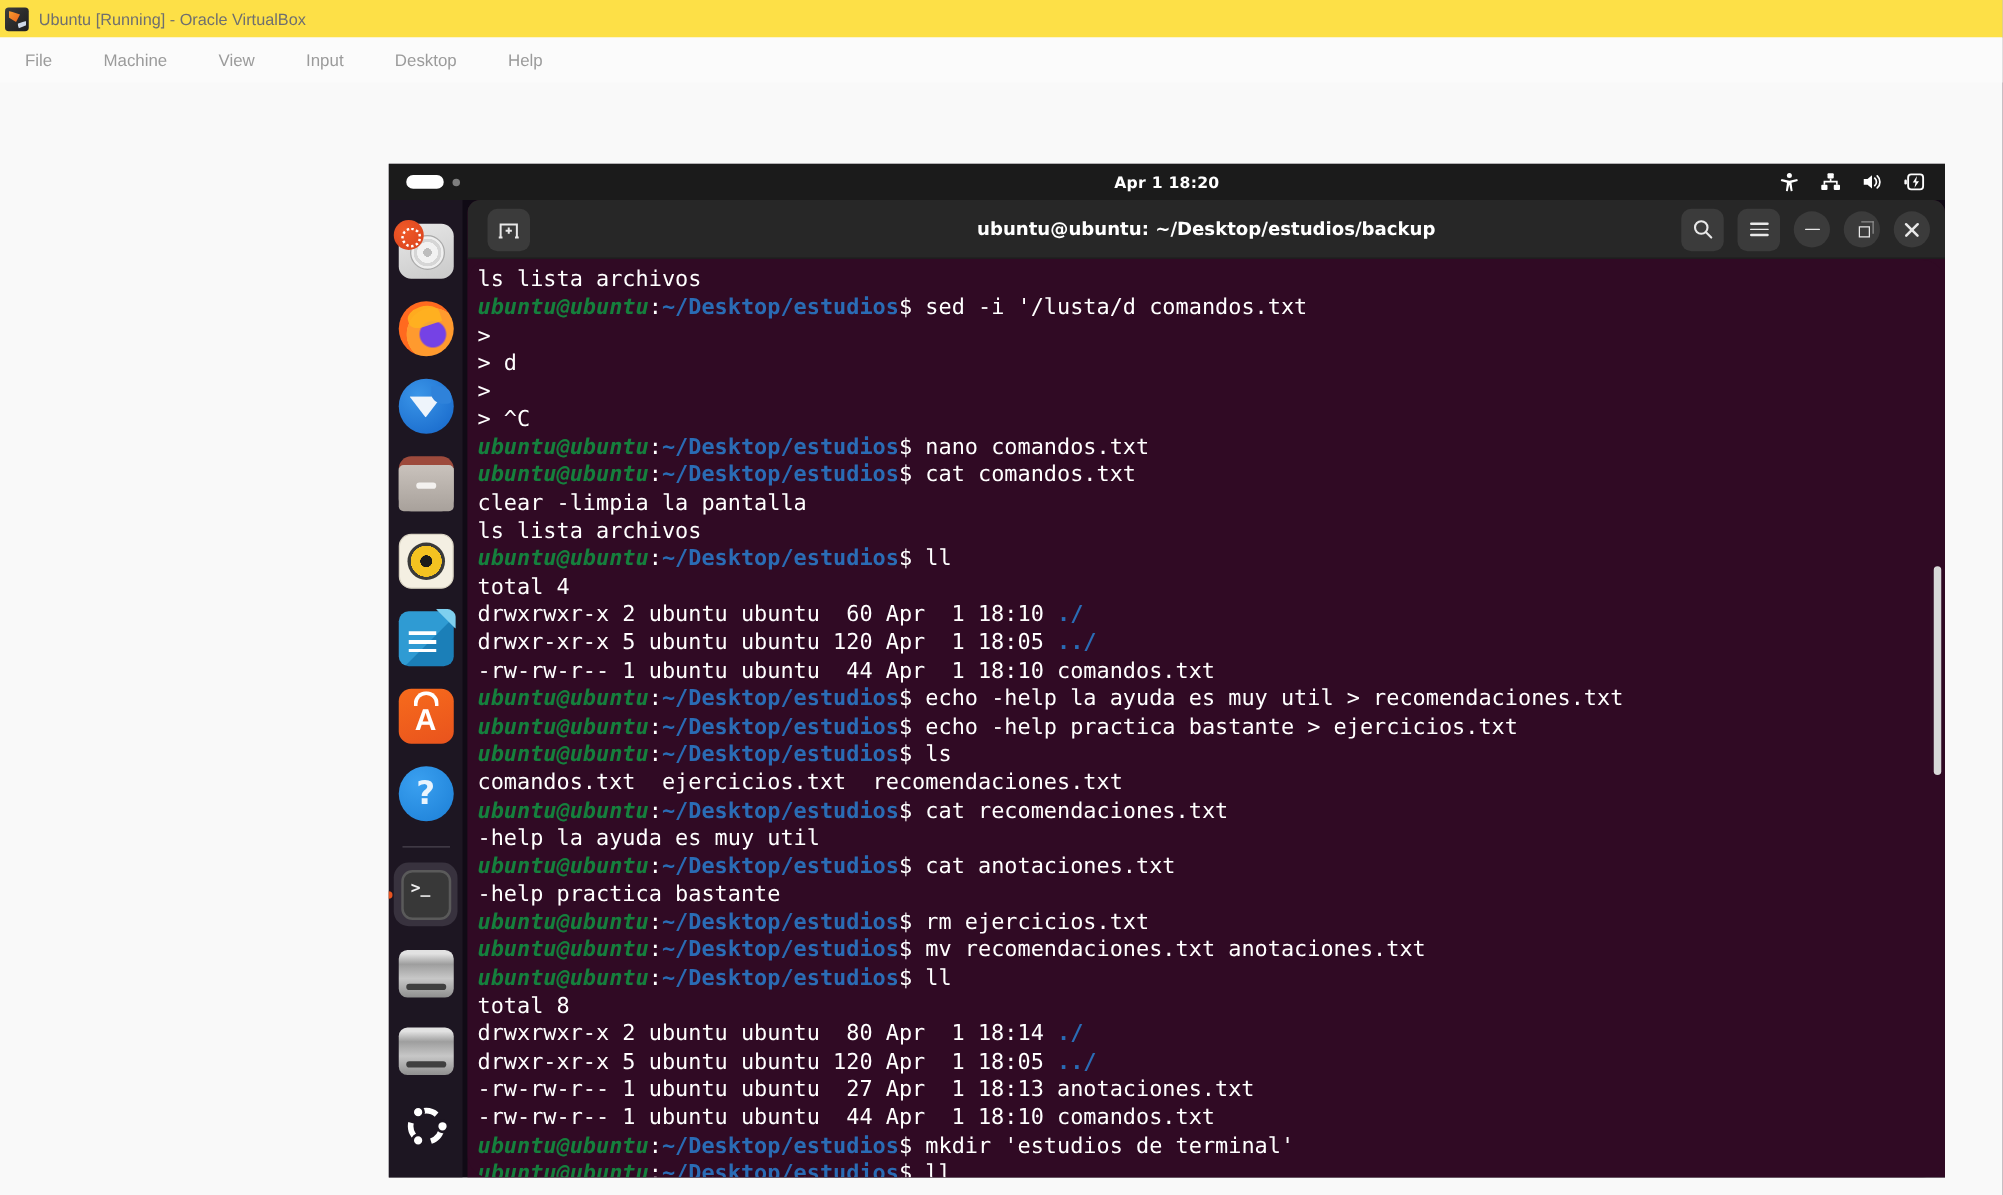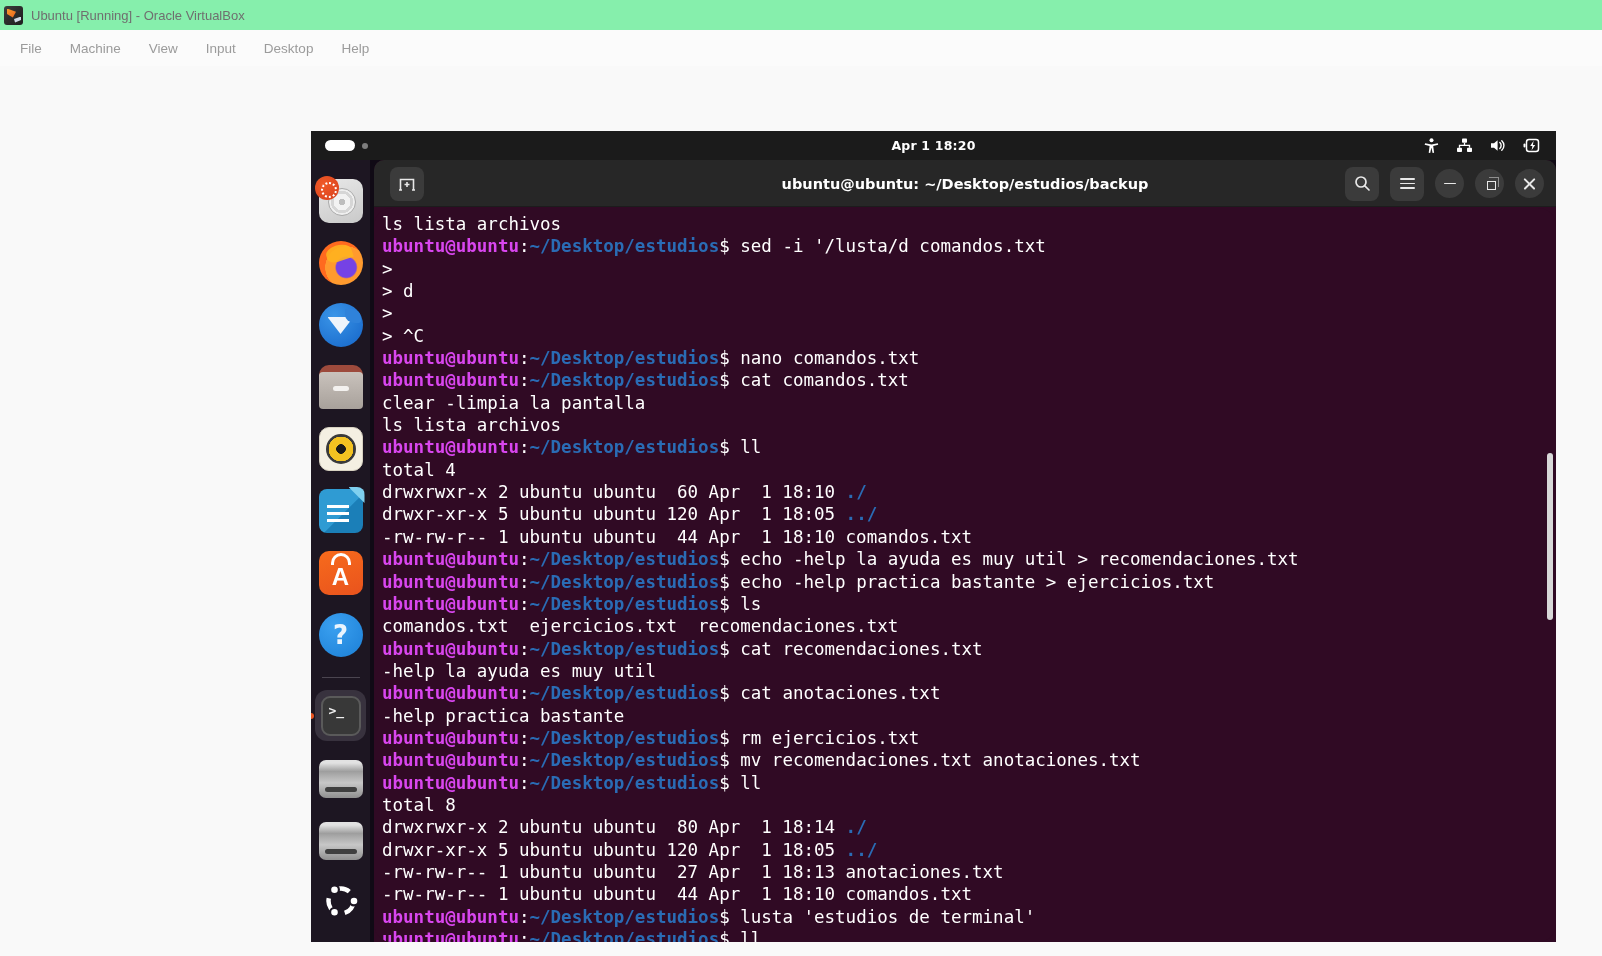--- a/index.html
+++ b/index.html
@@ -1,28 +1,28 @@
 <!DOCTYPE html>
 <html><head>
 <meta charset="utf-8">
 <style>
   * { margin:0; padding:0; box-sizing:border-box; }
   html,body { width:1602px; height:956px; background:#f9f9f9; font-family:"Liberation Sans", sans-serif; overflow:hidden; }
 
   
-  .host-titlebar { position:absolute; left:0; top:0; width:1602px; height:30px; background:#86efac; display:flex; align-items:center; }
+  .host-titlebar { position:absolute; left:0; top:0; width:1602px; height:30px; background:#fde047; display:flex; align-items:center; }
   .vbox-logo { width:19px; height:19px; margin:0 8px 0 4px; border-radius:3px;
     background:linear-gradient(135deg,#3d3d3d 0%,#2a2a2a 55%,#1f1f1f 100%); position:relative; }
   .vbox-logo::before { content:""; position:absolute; left:3px; top:3px; width:9px; height:9px;
     background:linear-gradient(135deg,#f89b2c,#e9611f); clip-path:polygon(0 0,100% 35%,65% 100%,0 60%); }
   .vbox-logo::after { content:""; position:absolute; right:2px; bottom:2px; width:7px; height:6px;
     background:#cfd8e6; clip-path:polygon(0 40%,100% 0,100% 60%,15% 100%); }
   .host-title { font-size:13px; color:#6f6f6f; }
   .host-menubar { position:absolute; left:0; top:30px; width:1602px; height:36px; background:#fbfbfb; display:flex; align-items:center; }
-  .host-menu-item { font-size:13.5px; color:#9b9b9b; margin-left:28px; cursor:default; }
+  .host-menu-item { font-size:13.5px; color:#9b9b9b; margin-left:41px; cursor:default; }
   .host-menu-item:first-child { margin-left:20px; }
 
   
   .vm { position:absolute; left:311px; top:131px; width:1245px; height:811px; background:#100a15; overflow:hidden; }
 
   
   .gnome-topbar { position:absolute; left:0; top:0; width:100%; height:29px; background:#1b1b1b; }
   .workspace-pill { position:absolute; left:14px; top:9px; width:30px; height:11px; border-radius:6px; background:#ffffff; }
   .workspace-dot { position:absolute; left:51px; top:12px; width:6px; height:6px; border-radius:50%; background:#7e7e7e; }
   .gnome-clock { position:absolute; left:0; top:0; width:100%; height:29px; display:flex; align-items:center; justify-content:center;
@@ -101,21 +101,21 @@
   .min-bar { width:12px; height:1.8px; background:#e8e8e8; border-radius:1px; }
   .restore-sq { width:9px; height:9px; border:1.6px solid #e8e8e8; background:#3b3b3b; position:relative; margin-top:3px; margin-right:-3px; }
   .restore-sq::before { content:""; position:absolute; left:1.5px; top:-4.5px; width:9px; height:9px; border:1.6px solid #8f8f8f; border-left:0; border-bottom:0; }
   .close-x { position:relative; width:13px; height:13px; }
   .close-x::before,.close-x::after { content:""; position:absolute; left:-1px; top:5.6px; width:15px; height:1.8px; background:#e8e8e8; border-radius:1px; }
   .close-x::before { transform:rotate(45deg); } .close-x::after { transform:rotate(-45deg); }
 
   .terminal-body { position:absolute; left:0; top:48px; width:100%; height:734px; background:#300a24; padding:5px 8px; overflow:hidden;border-radius:18px; }
   .tline { font-family:"DejaVu Sans Mono", monospace; font-size:17.5px; line-height:22.35px; white-space:pre; }
   .c-fg { color:#ffffff; }
-  .c-user { color:#d946ef; font-weight:bold; }
+  .c-user { color:#15803d; font-weight:bold;font-style:italic; }
   .c-path { color:#2a6cb5; font-weight:bold; }
   .c-dir { color:#2a6cb5; font-weight:bold; }
   .term-scrollbar { position:absolute; right:3px; top:245px; width:6px; height:167px; border-radius:3px; background:#d8d8d8; }
 </style>
 </head>
 <body>
 
 <div class="host-titlebar">
   <div class="vbox-logo"></div>
   <div class="host-title">Ubuntu [Running] - Oracle VirtualBox</div>
@@ -287,19 +287,19 @@
           <div class="tline"><span class="c-user">ubuntu@ubuntu</span><span class="c-fg">:</span><span class="c-path">~/Desktop/estudios</span><span class="c-fg">$ </span><span class="c-fg">cat anotaciones.txt</span></div>
           <div class="tline"><span class="c-fg">-help practica bastante</span></div>
           <div class="tline"><span class="c-user">ubuntu@ubuntu</span><span class="c-fg">:</span><span class="c-path">~/Desktop/estudios</span><span class="c-fg">$ </span><span class="c-fg">rm ejercicios.txt</span></div>
           <div class="tline"><span class="c-user">ubuntu@ubuntu</span><span class="c-fg">:</span><span class="c-path">~/Desktop/estudios</span><span class="c-fg">$ </span><span class="c-fg">mv recomendaciones.txt anotaciones.txt</span></div>
           <div class="tline"><span class="c-user">ubuntu@ubuntu</span><span class="c-fg">:</span><span class="c-path">~/Desktop/estudios</span><span class="c-fg">$ </span><span class="c-fg">ll</span></div>
           <div class="tline"><span class="c-fg">total 8</span></div>
           <div class="tline"><span class="c-fg">drwxrwxr-x 2 ubuntu ubuntu  80 Apr  1 18:14 </span><span class="c-dir">./</span></div>
           <div class="tline"><span class="c-fg">drwxr-xr-x 5 ubuntu ubuntu 120 Apr  1 18:05 </span><span class="c-dir">../</span></div>
           <div class="tline"><span class="c-fg">-rw-rw-r-- 1 ubuntu ubuntu  27 Apr  1 18:13 anotaciones.txt</span></div>
           <div class="tline"><span class="c-fg">-rw-rw-r-- 1 ubuntu ubuntu  44 Apr  1 18:10 comandos.txt</span></div>
-          <div class="tline"><span class="c-user">ubuntu@ubuntu</span><span class="c-fg">:</span><span class="c-path">~/Desktop/estudios</span><span class="c-fg">$ </span><span class="c-fg">lusta 'estudios de terminal'</span></div>
+          <div class="tline"><span class="c-user">ubuntu@ubuntu</span><span class="c-fg">:</span><span class="c-path">~/Desktop/estudios</span><span class="c-fg">$ </span><span class="c-fg">mkdir 'estudios de terminal'</span></div>
           <div class="tline"><span class="c-user">ubuntu@ubuntu</span><span class="c-fg">:</span><span class="c-path">~/Desktop/estudios</span><span class="c-fg">$ </span><span class="c-fg">ll</span></div>
         </div>
       <div class="term-scrollbar"></div>
     </div>
   </div>
 </div>
 
 </body></html>

